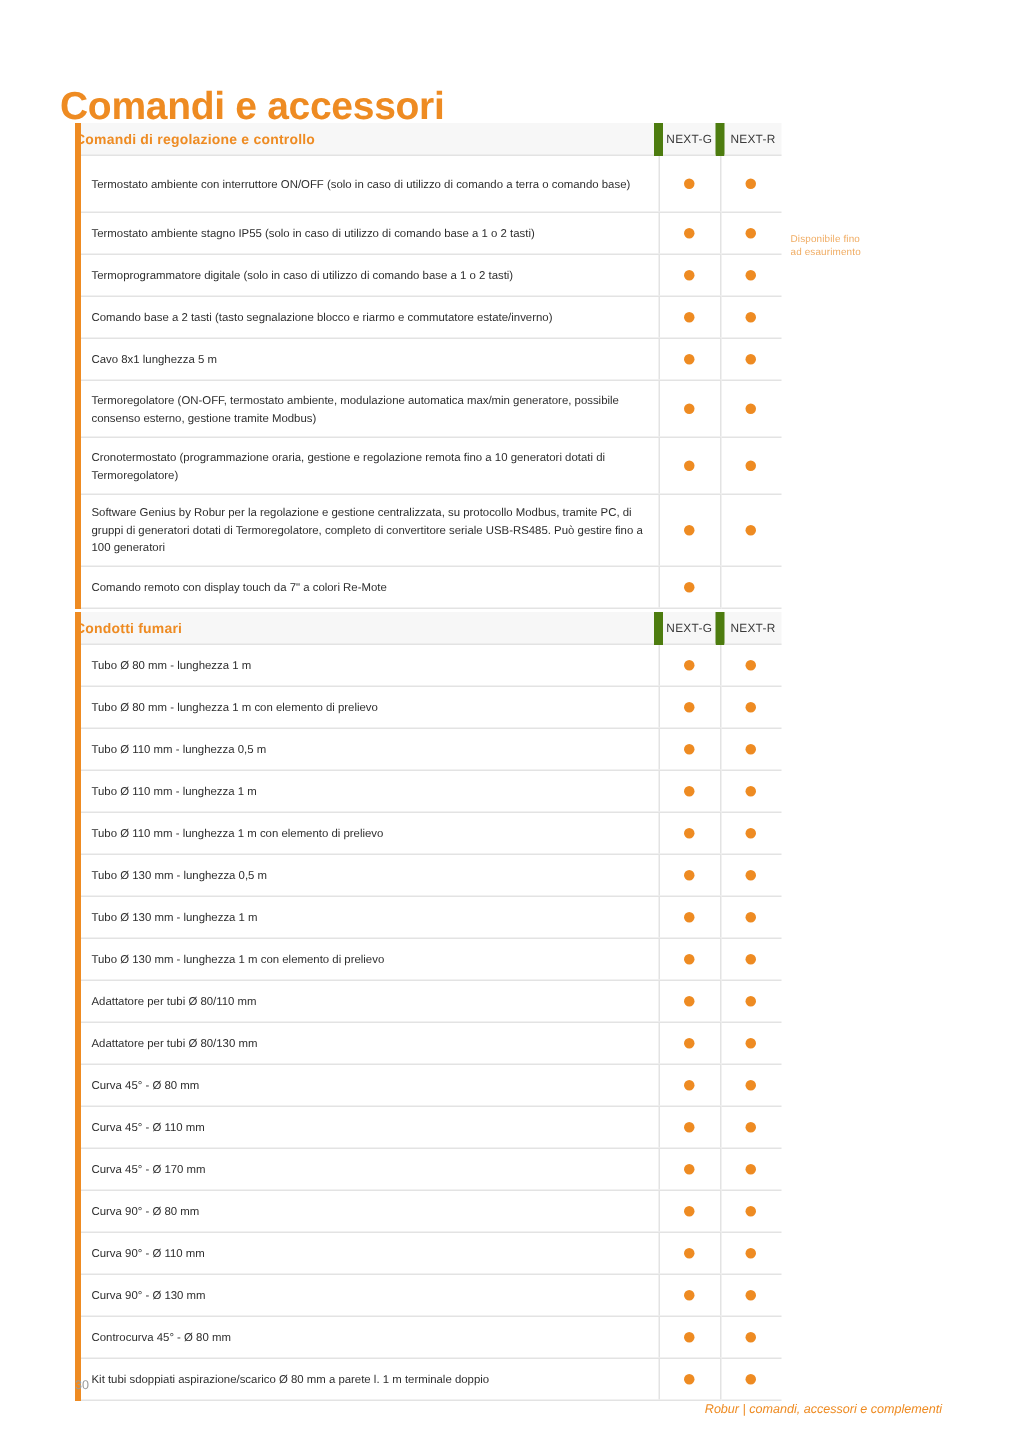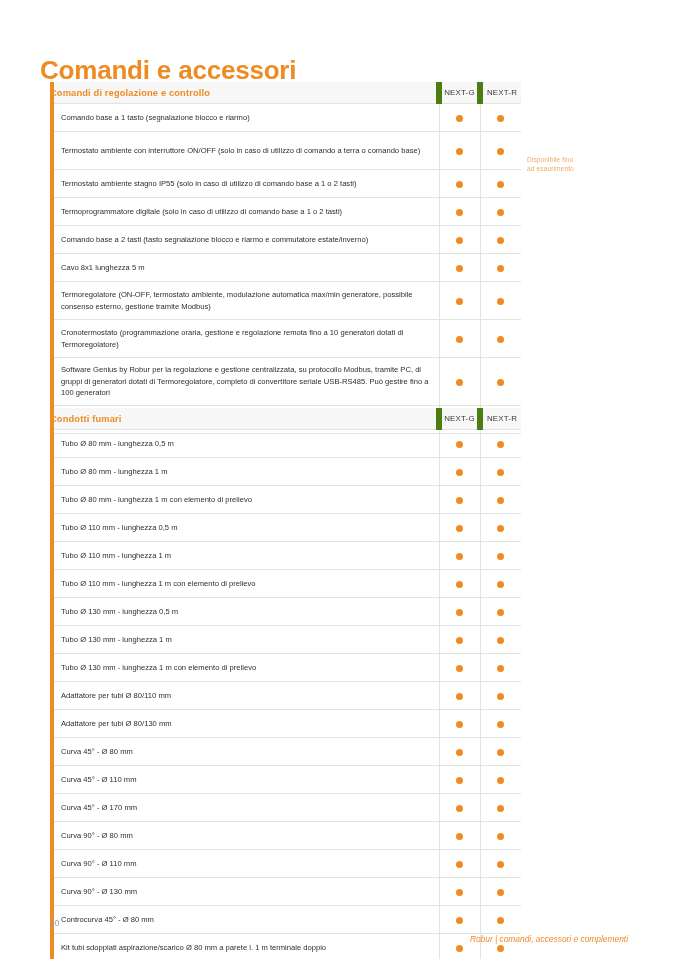--- a/index.html
+++ b/index.html
@@ -176,25 +176,20 @@
           <col class="c-r">
       </colgroup>
       <thead>
         <tr>
           <th class="hdr-title">Comandi di regolazione e controllo</th>
           <th class="hdr-col">NEXT-G</th>
           <th class="hdr-col">NEXT-R</th>
         </tr>
       </thead>
       <tbody id="tbody-0">
-          <tr class="r-1">
-            <td class="desc">Comando base a 1 tasto (segnalazione blocco e riarmo)</td>
-            <td class="mark"><span class="dot"></span></td>
-            <td class="mark"><span class="dot"></span></td>
-          </tr>
           <tr class="r-2">
             <td class="desc">Termostato ambiente con interruttore ON/OFF (solo in caso di utilizzo di comando a terra o comando base)</td>
             <td class="mark"><span class="dot"></span></td>
             <td class="mark"><span class="dot"></span></td>
           </tr>
           <tr class="r-1">
             <td class="desc">Termostato ambiente stagno IP55 (solo in caso di utilizzo di comando base a 1 o 2 tasti)</td>
             <td class="mark"><span class="dot"></span></td>
             <td class="mark"><span class="dot"></span></td>
           </tr>
@@ -252,25 +247,20 @@
       </colgroup>
       <thead>
         <tr>
           <th class="hdr-title">Condotti fumari</th>
           <th class="hdr-col">NEXT-G</th>
           <th class="hdr-col">NEXT-R</th>
         </tr>
       </thead>
       <tbody id="tbody-1">
           <tr class="r-1">
-            <td class="desc">Tubo Ø 80 mm - lunghezza 0,5 m</td>
-            <td class="mark"><span class="dot"></span></td>
-            <td class="mark"><span class="dot"></span></td>
-          </tr>
-          <tr class="r-1">
             <td class="desc">Tubo Ø 80 mm - lunghezza 1 m</td>
             <td class="mark"><span class="dot"></span></td>
             <td class="mark"><span class="dot"></span></td>
           </tr>
           <tr class="r-1">
             <td class="desc">Tubo Ø 80 mm - lunghezza 1 m con elemento di prelievo</td>
             <td class="mark"><span class="dot"></span></td>
             <td class="mark"><span class="dot"></span></td>
           </tr>
           <tr class="r-1">

